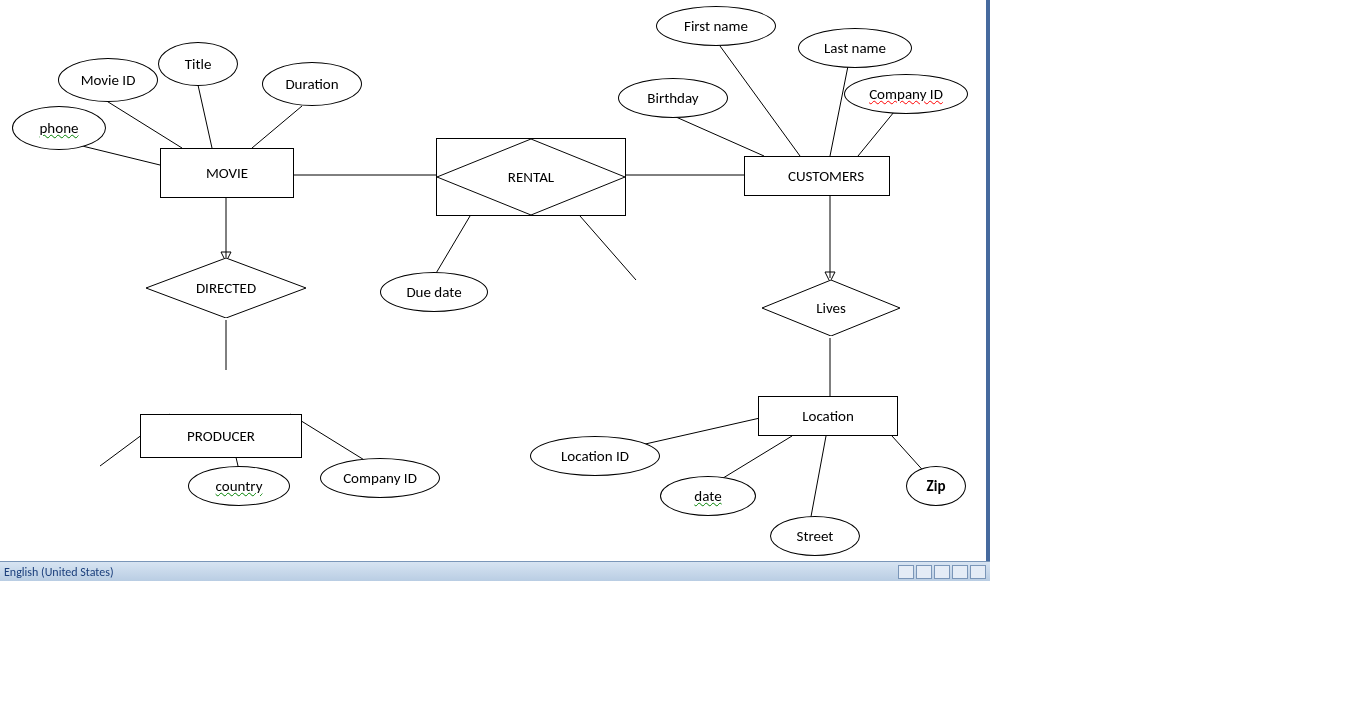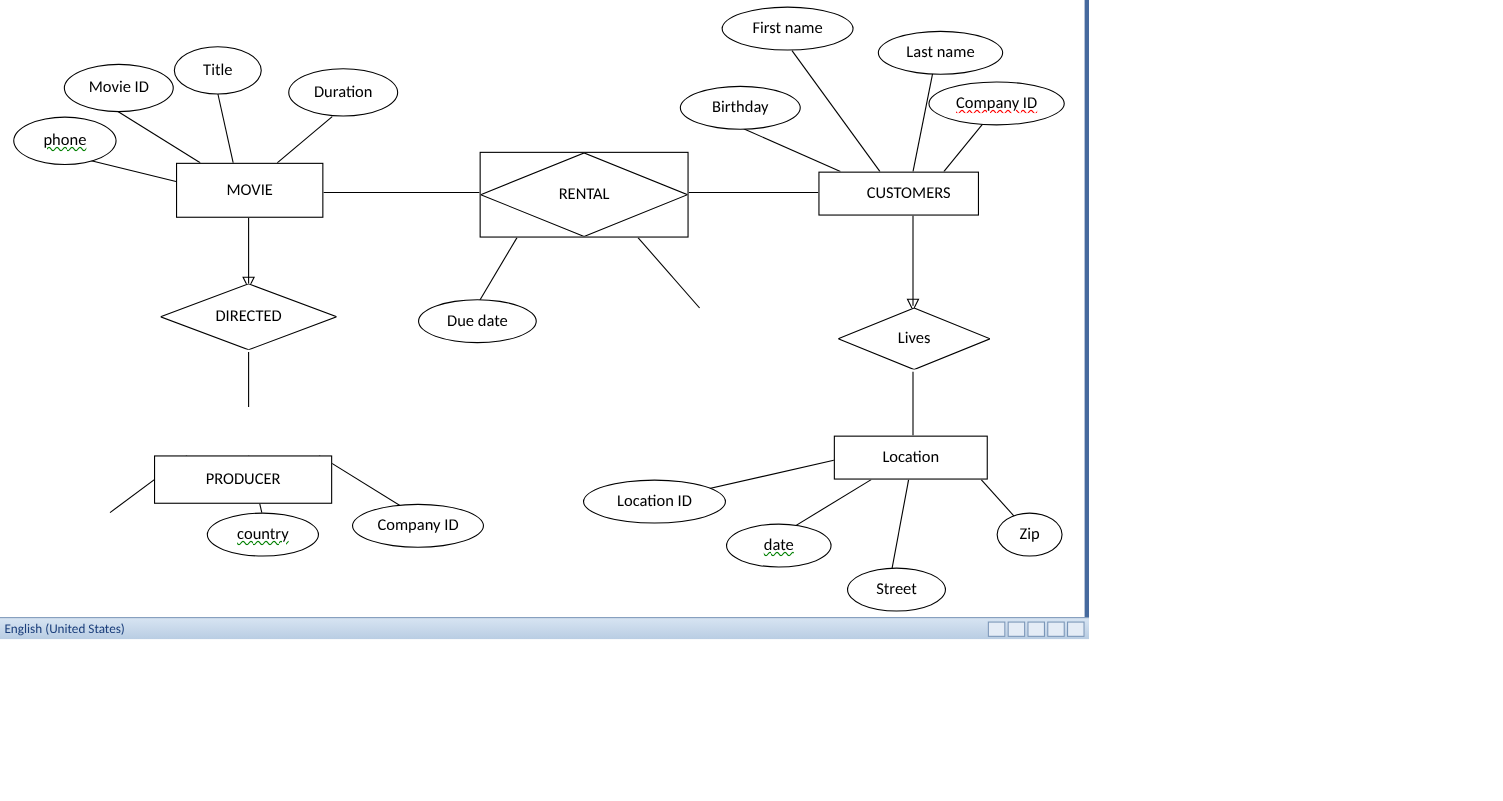--- a/index.html
+++ b/index.html
@@ -166,21 +166,21 @@
   </div>
   <div class="shape ellipse" style="left:530px; top:436px; width:130px; height:40px;">
     <span>Location ID</span>
   </div>
   <div class="shape ellipse" style="left:660px; top:476px; width:96px; height:40px;">
     <span class="squiggle-g">date</span>
   </div>
   <div class="shape ellipse" style="left:770px; top:516px; width:90px; height:40px;">
     <span>Street</span>
   </div>
-  <div class="shape ellipse" style="left:906px; top:466px; width:60px; height:40px;">
+  <div class="shape ellipse" style="left:906px; top:466px; width:60px; height:40px;font-weight:bold;">
     <span>Zip</span>
   </div>
 
 </div>
 
 <div class="statusbar">
   <span>English (United States)</span>
   <div class="sb-right">
     <div class="sb-btn"></div>
     <div class="sb-btn"></div>

